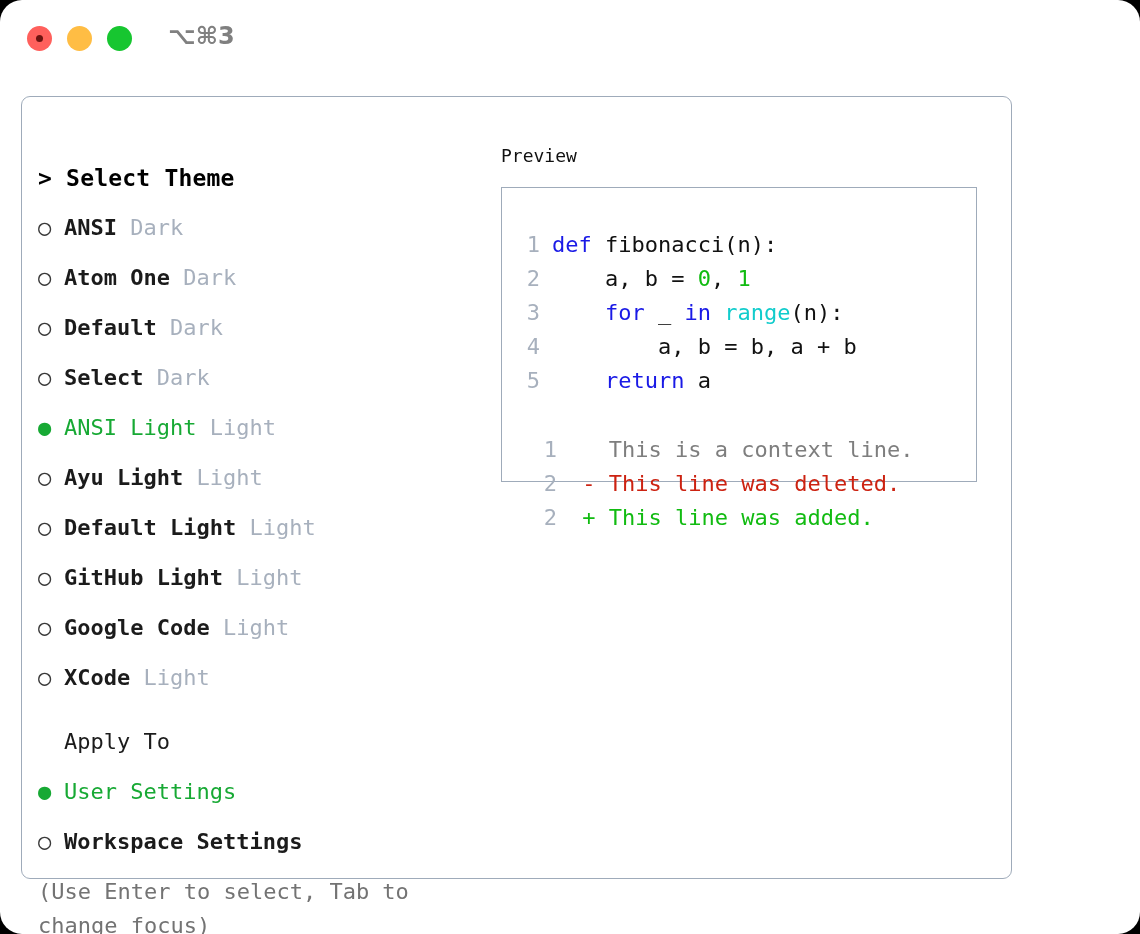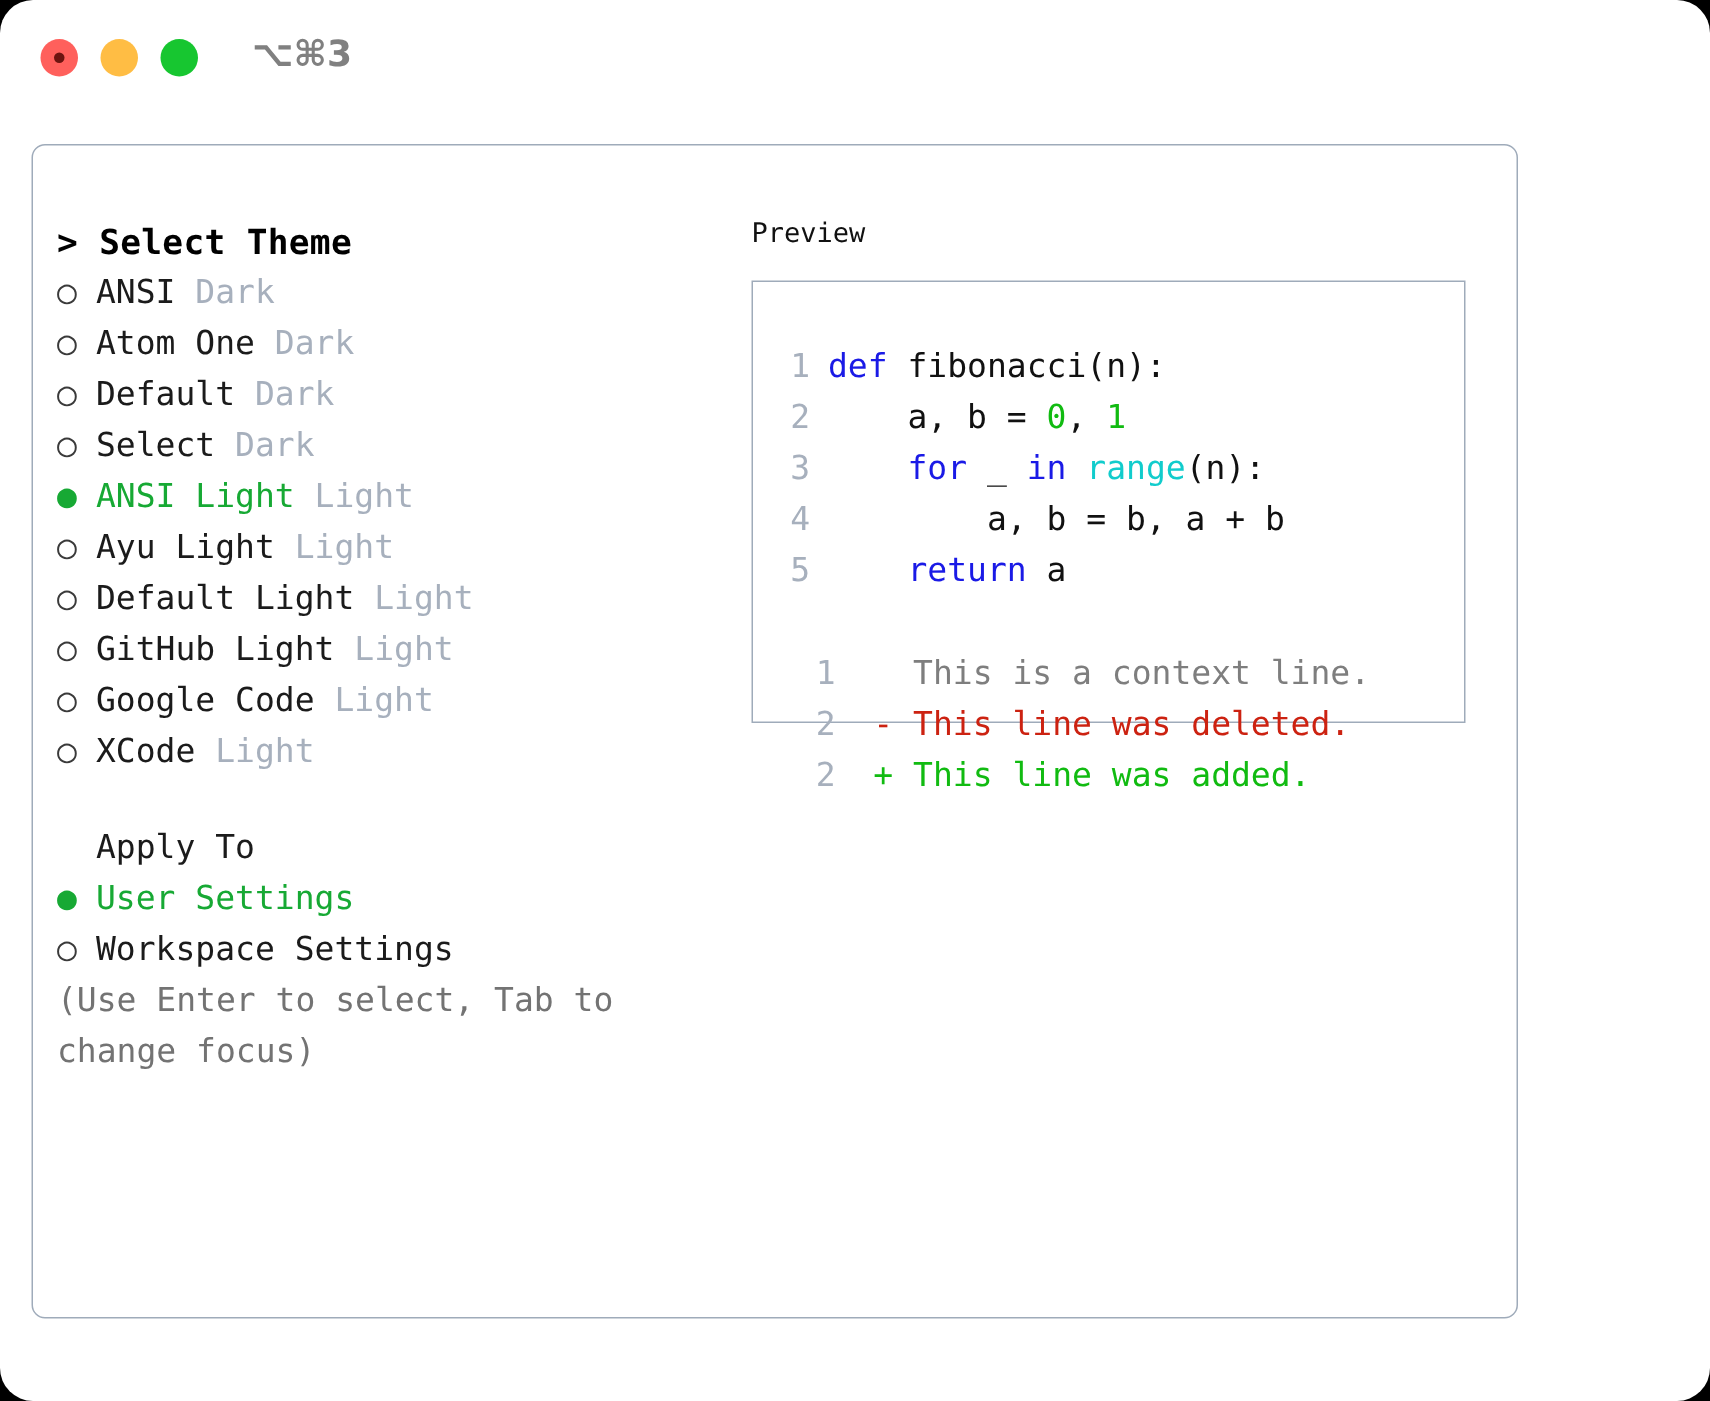--- a/index.html
+++ b/index.html
@@ -80,39 +80,40 @@
     left: 16px;
     top: 48px;
     width: 450px;
   }
   .mono-line {
     font-family: "DejaVu Sans Mono", "Liberation Mono", monospace;
     font-size: 22px;
     line-height: 34px;
     white-space: pre;
     color: #1b1b1b;
+    margin-top: 16px;
   }
   #select-theme-header {
     font-weight: bold;
     color: #000000;
     font-size: 23px;
     letter-spacing: 0.2px;
   }
   .theme-row {
     display: block;
     white-space: pre;
   }
   .bullet {
     display: inline-block;
     width: 26px;
   }
   .bullet-on  { color: #17a934; }
   .bullet-off { color: #3a3a3a; }
   .label-sel  { color: #17a934; text-align: right; }
-  .label-off  { color: #1b1b1b; }
+  .label-off  { color: #1b1b1b; font-weight: bold; }
   .variant    { color: #a7b0bd; }
 
   #apply-to-header {
     margin-top: 30px;
     padding-left: 26px;
     color: #1b1b1b;
   }
   #hint-text {
     color: #737373;
     width: 420px;

